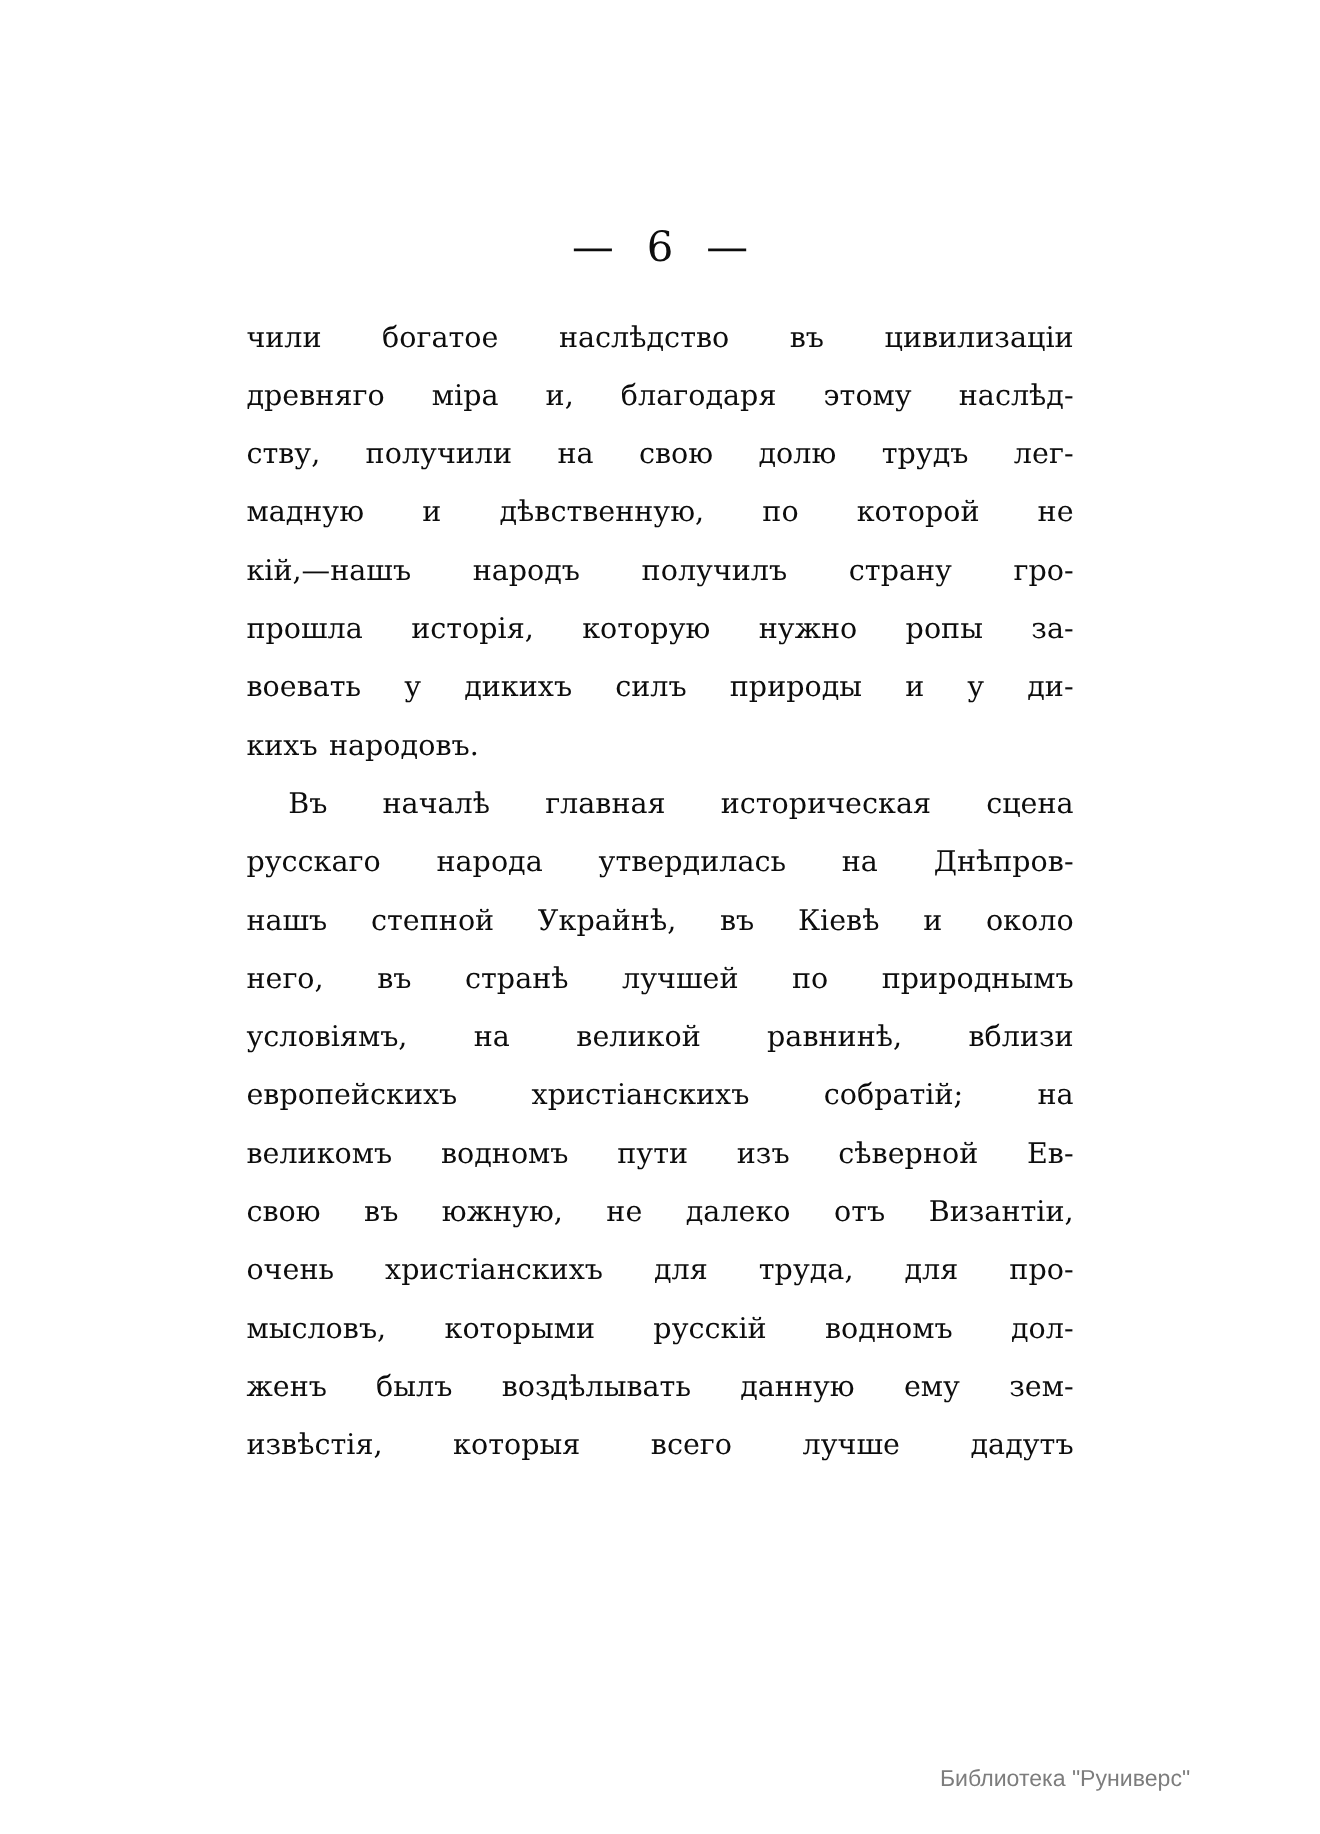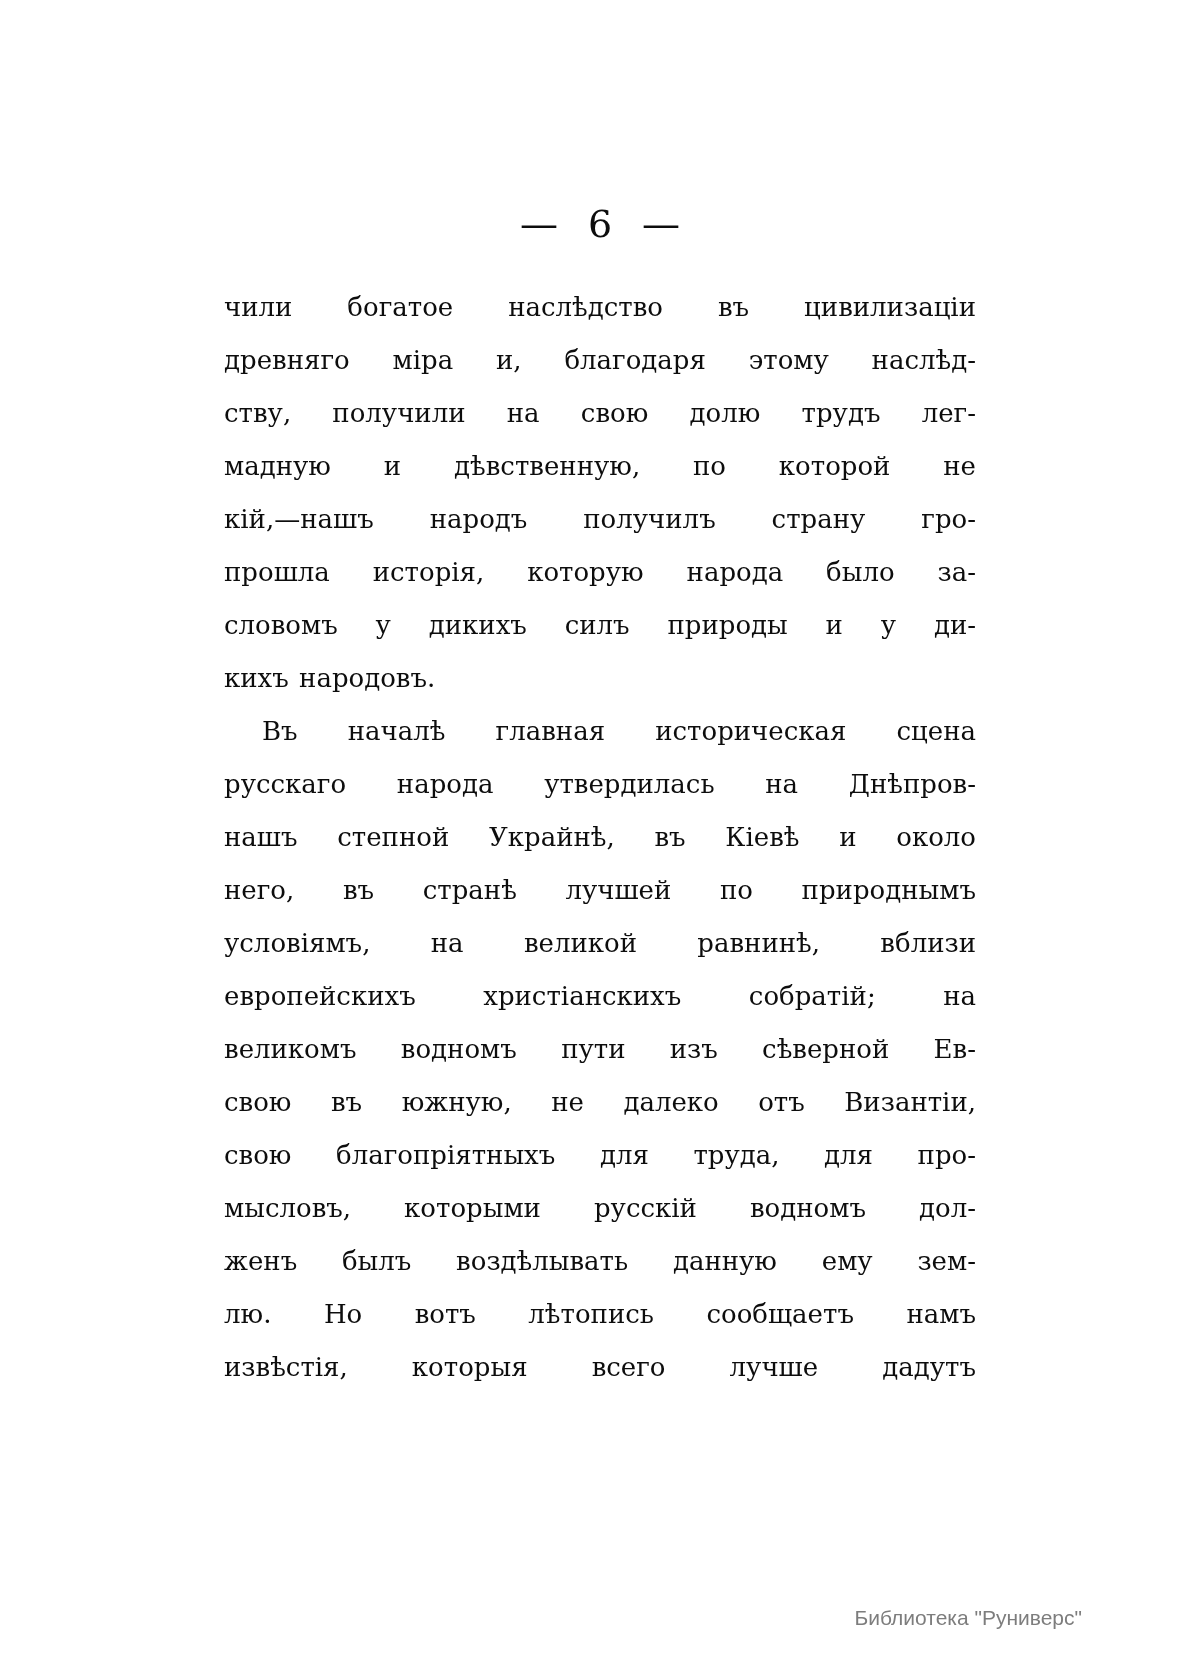--- a/index.html
+++ b/index.html
@@ -69,33 +69,32 @@
     <span class="num">6</span>
     <span class="dash">—</span>
   </header>
 
   <main class="text-block">
     <div class="line">чили богатое наслѣдство въ цивилизаціи</div>
     <div class="line">древняго міра и, благодаря этому наслѣд-</div>
     <div class="line">ству, получили на свою долю трудъ лег-</div>
     <div class="line">мадную и дѣвственную, по которой не</div>
     <div class="line">кій,—нашъ народъ получилъ страну гро-</div>
-    <div class="line">прошла исторія, которую народа было за-</div>
-    <div class="line">словомъ у дикихъ силъ природы и у ди-</div>
+    <div class="line">прошла исторія, которую нужно ропы за-</div>
+    <div class="line">воевать у дикихъ силъ природы и у ди-</div>
     <div class="line end">кихъ народовъ.</div>
     <div class="line indent">Въ началѣ главная историческая сцена</div>
     <div class="line">русскаго народа утвердилась на Днѣпров-</div>
     <div class="line">нашъ степной Украйнѣ, въ Кіевѣ и около</div>
     <div class="line">него, въ странѣ лучшей по природнымъ</div>
     <div class="line">условіямъ, на великой равнинѣ, вблизи</div>
     <div class="line">европейскихъ христіанскихъ собратій; на</div>
     <div class="line">великомъ водномъ пути изъ сѣверной Ев-</div>
     <div class="line">свою въ южную, не далеко отъ Византіи,</div>
-    <div class="line">свою благопріятныхъ для труда, для про-</div>
+    <div class="line">очень христіанскихъ для труда, для про-</div>
     <div class="line">мысловъ, которыми русскій водномъ дол-</div>
     <div class="line">женъ былъ воздѣлывать данную ему зем-</div>
-    <div class="line">лю. Но вотъ лѣтопись сообщаетъ намъ</div>
     <div class="line">извѣстія, которыя всего лучше дадутъ</div>
   </main>
 
   <div class="watermark">Библиотека "Руниверс"</div>
 
 </div>
 
 </body></html>

